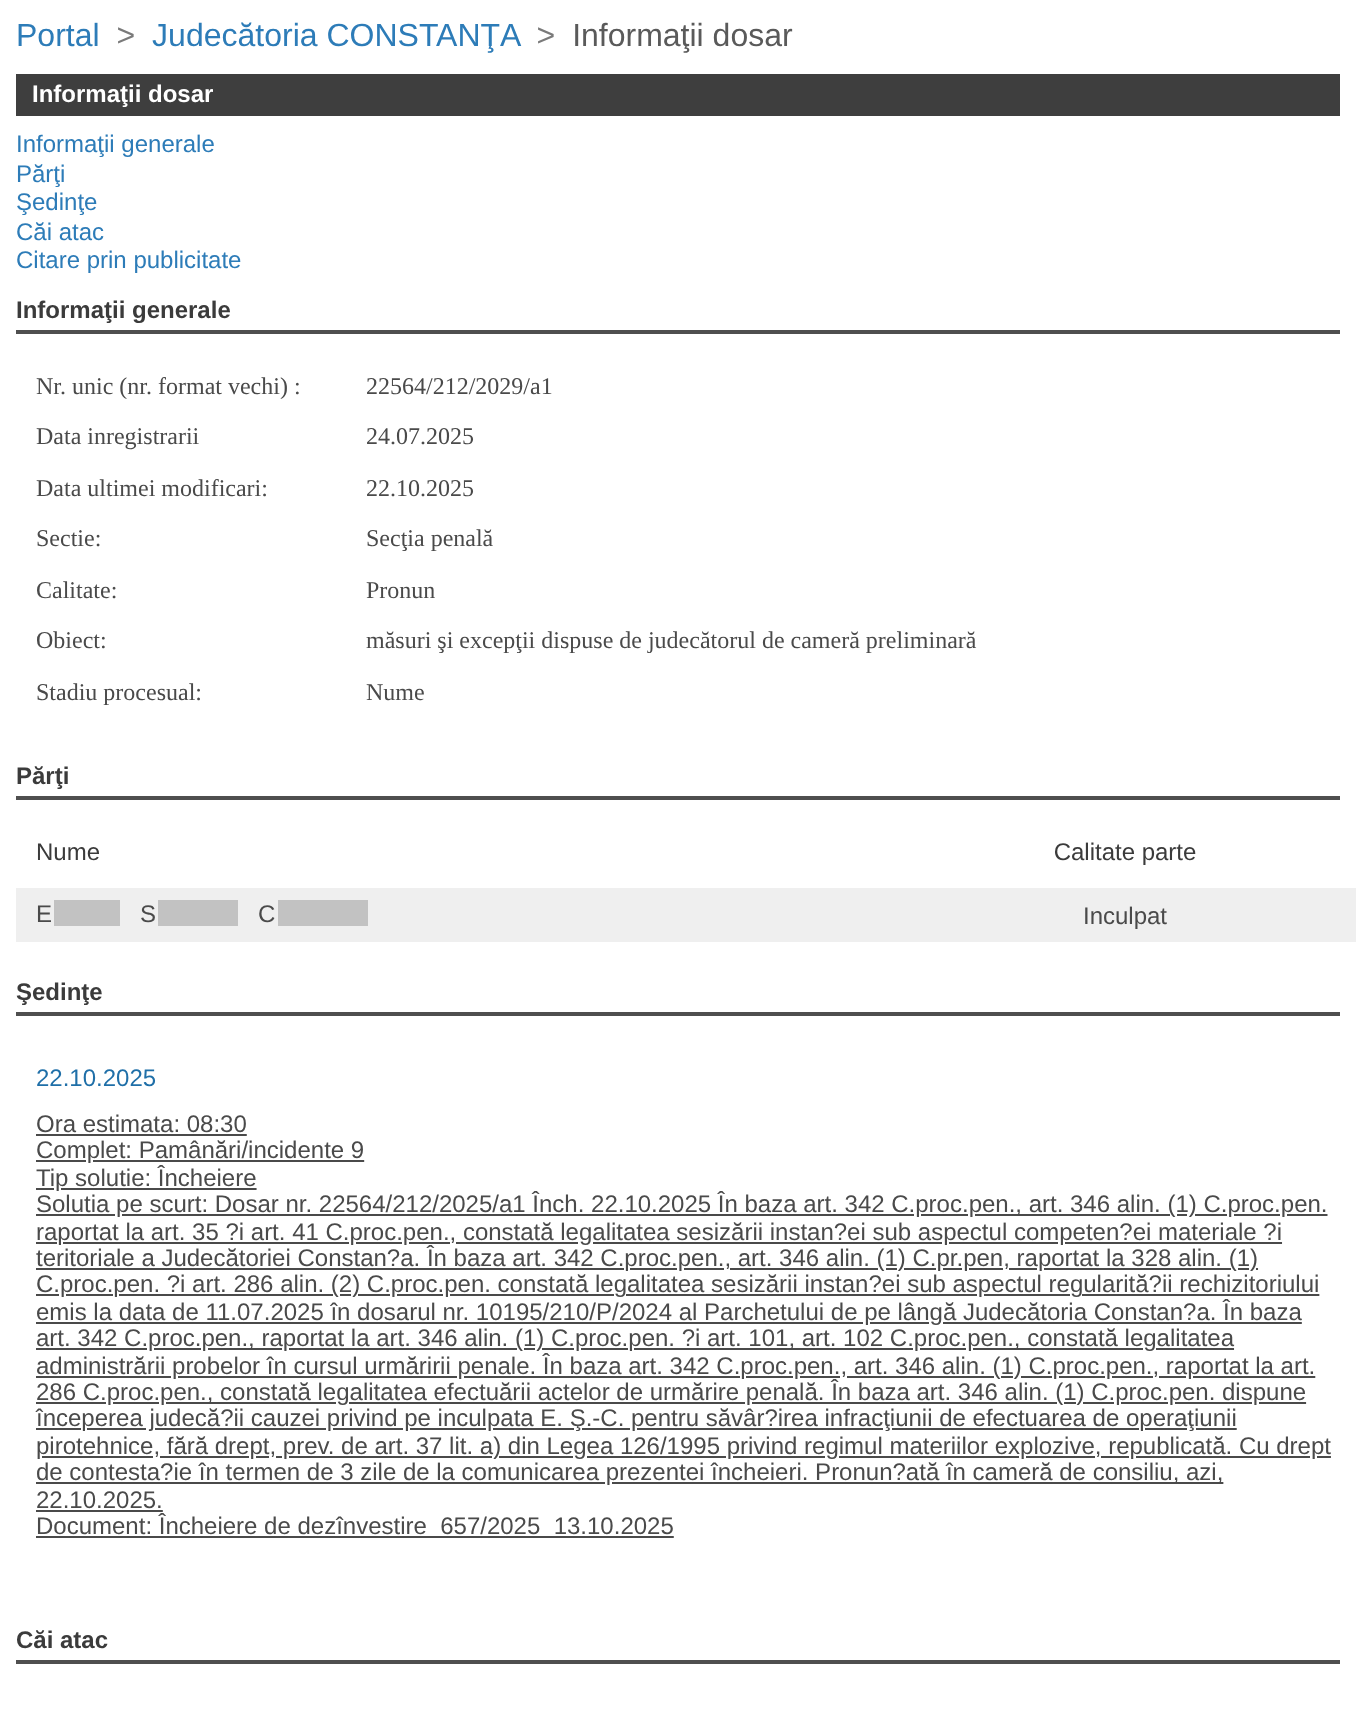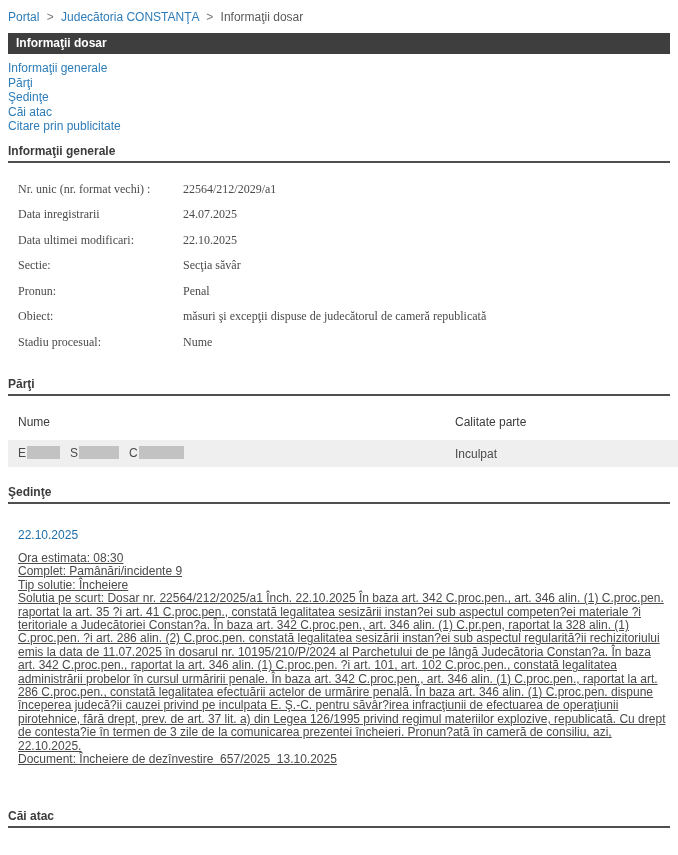--- a/index.html
+++ b/index.html
@@ -7,21 +7,21 @@
     width: 678px; height: 855px;
     background: #ffffff;
     font-family: "Liberation Sans", "DejaVu Sans", sans-serif;
     font-size: 12px;
     color: #4a4a4a;
     overflow: hidden;
   }
   .page { padding: 8px 8px 0 8px; }
 
   
-  .breadcrumb { font-size: 12px; color: #5a5a5a; padding-top: 2px; }
+  .breadcrumb { font-size: 16px; color: #5a5a5a; padding-top: 2px; }
   .breadcrumb a { color: #2d7cb8; text-decoration: none; cursor: pointer; }
   .breadcrumb .sep { color: #7a7a7a; margin: 0 4px; }
 
   
   .title-bar {
     margin-top: 9px;
     background: #3e3e3e;
     color: #ffffff;
     font-weight: bold;
     height: 21px;
@@ -56,21 +56,21 @@
   .fields { margin-top: 14px; padding-left: 10px; font-family: Liberation Serif, serif; }
   .field-row { display: flex; line-height: 25.5px; }
   .field-label { width: 165px; flex: 0 0 165px; }
   .field-value { flex: 1; }
 
   
   .party-table { margin-top: 18px; padding-left: 10px; }
   .party-head { display: flex; font-weight: normal; color: #3b3b3b; line-height: 16px; margin-bottom: 10px; }
   .party-row { display: flex; background: #efefef; min-height: 27px; align-items: center; margin-left: -10px; padding-left: 10px; margin-right: -8px; padding-right: 8px; }
   .col-name { flex: 1; }
-  .col-quality { flex: 0 0 215px; }
+  .col-quality { flex: 0 0 215px; text-align: center; }
   .redact { display: inline-block; height: 13px; background: #c2c2c2; vertical-align: middle; margin: 0 10px 2px 1px; }
   .r1 { width: 33px; } .r2 { width: 40px; } .r3 { width: 45px; }
 
   
   .hearing-date {
     display: inline-block;
     margin-top: 24px;
     margin-left: 10px;
     color: #1f6fa8;
     text-decoration: none;
@@ -117,29 +117,29 @@
     <div class="field-row">
       <div class="field-label">Data inregistrarii</div>
       <div class="field-value">24.07.2025</div>
     </div>
     <div class="field-row">
       <div class="field-label">Data ultimei modificari:</div>
       <div class="field-value">22.10.2025</div>
     </div>
     <div class="field-row">
       <div class="field-label">Sectie:</div>
-      <div class="field-value">Secţia săvâr</div>
+      <div class="field-value">Secţia penală</div>
     </div>
     <div class="field-row">
-      <div class="field-label">Pronun:</div>
-      <div class="field-value">Penal</div>
+      <div class="field-label">Calitate:</div>
+      <div class="field-value">Pronun</div>
     </div>
     <div class="field-row">
       <div class="field-label">Obiect:</div>
-      <div class="field-value">măsuri şi excepţii dispuse de judecătorul de cameră republicată</div>
+      <div class="field-value">măsuri şi excepţii dispuse de judecătorul de cameră preliminară</div>
     </div>
     <div class="field-row">
       <div class="field-label">Stadiu procesual:</div>
       <div class="field-value">Nume</div>
     </div>
   </div>
 
   
   <div class="section-header sh-parties">Părţi</div>
   <div class="party-table">

